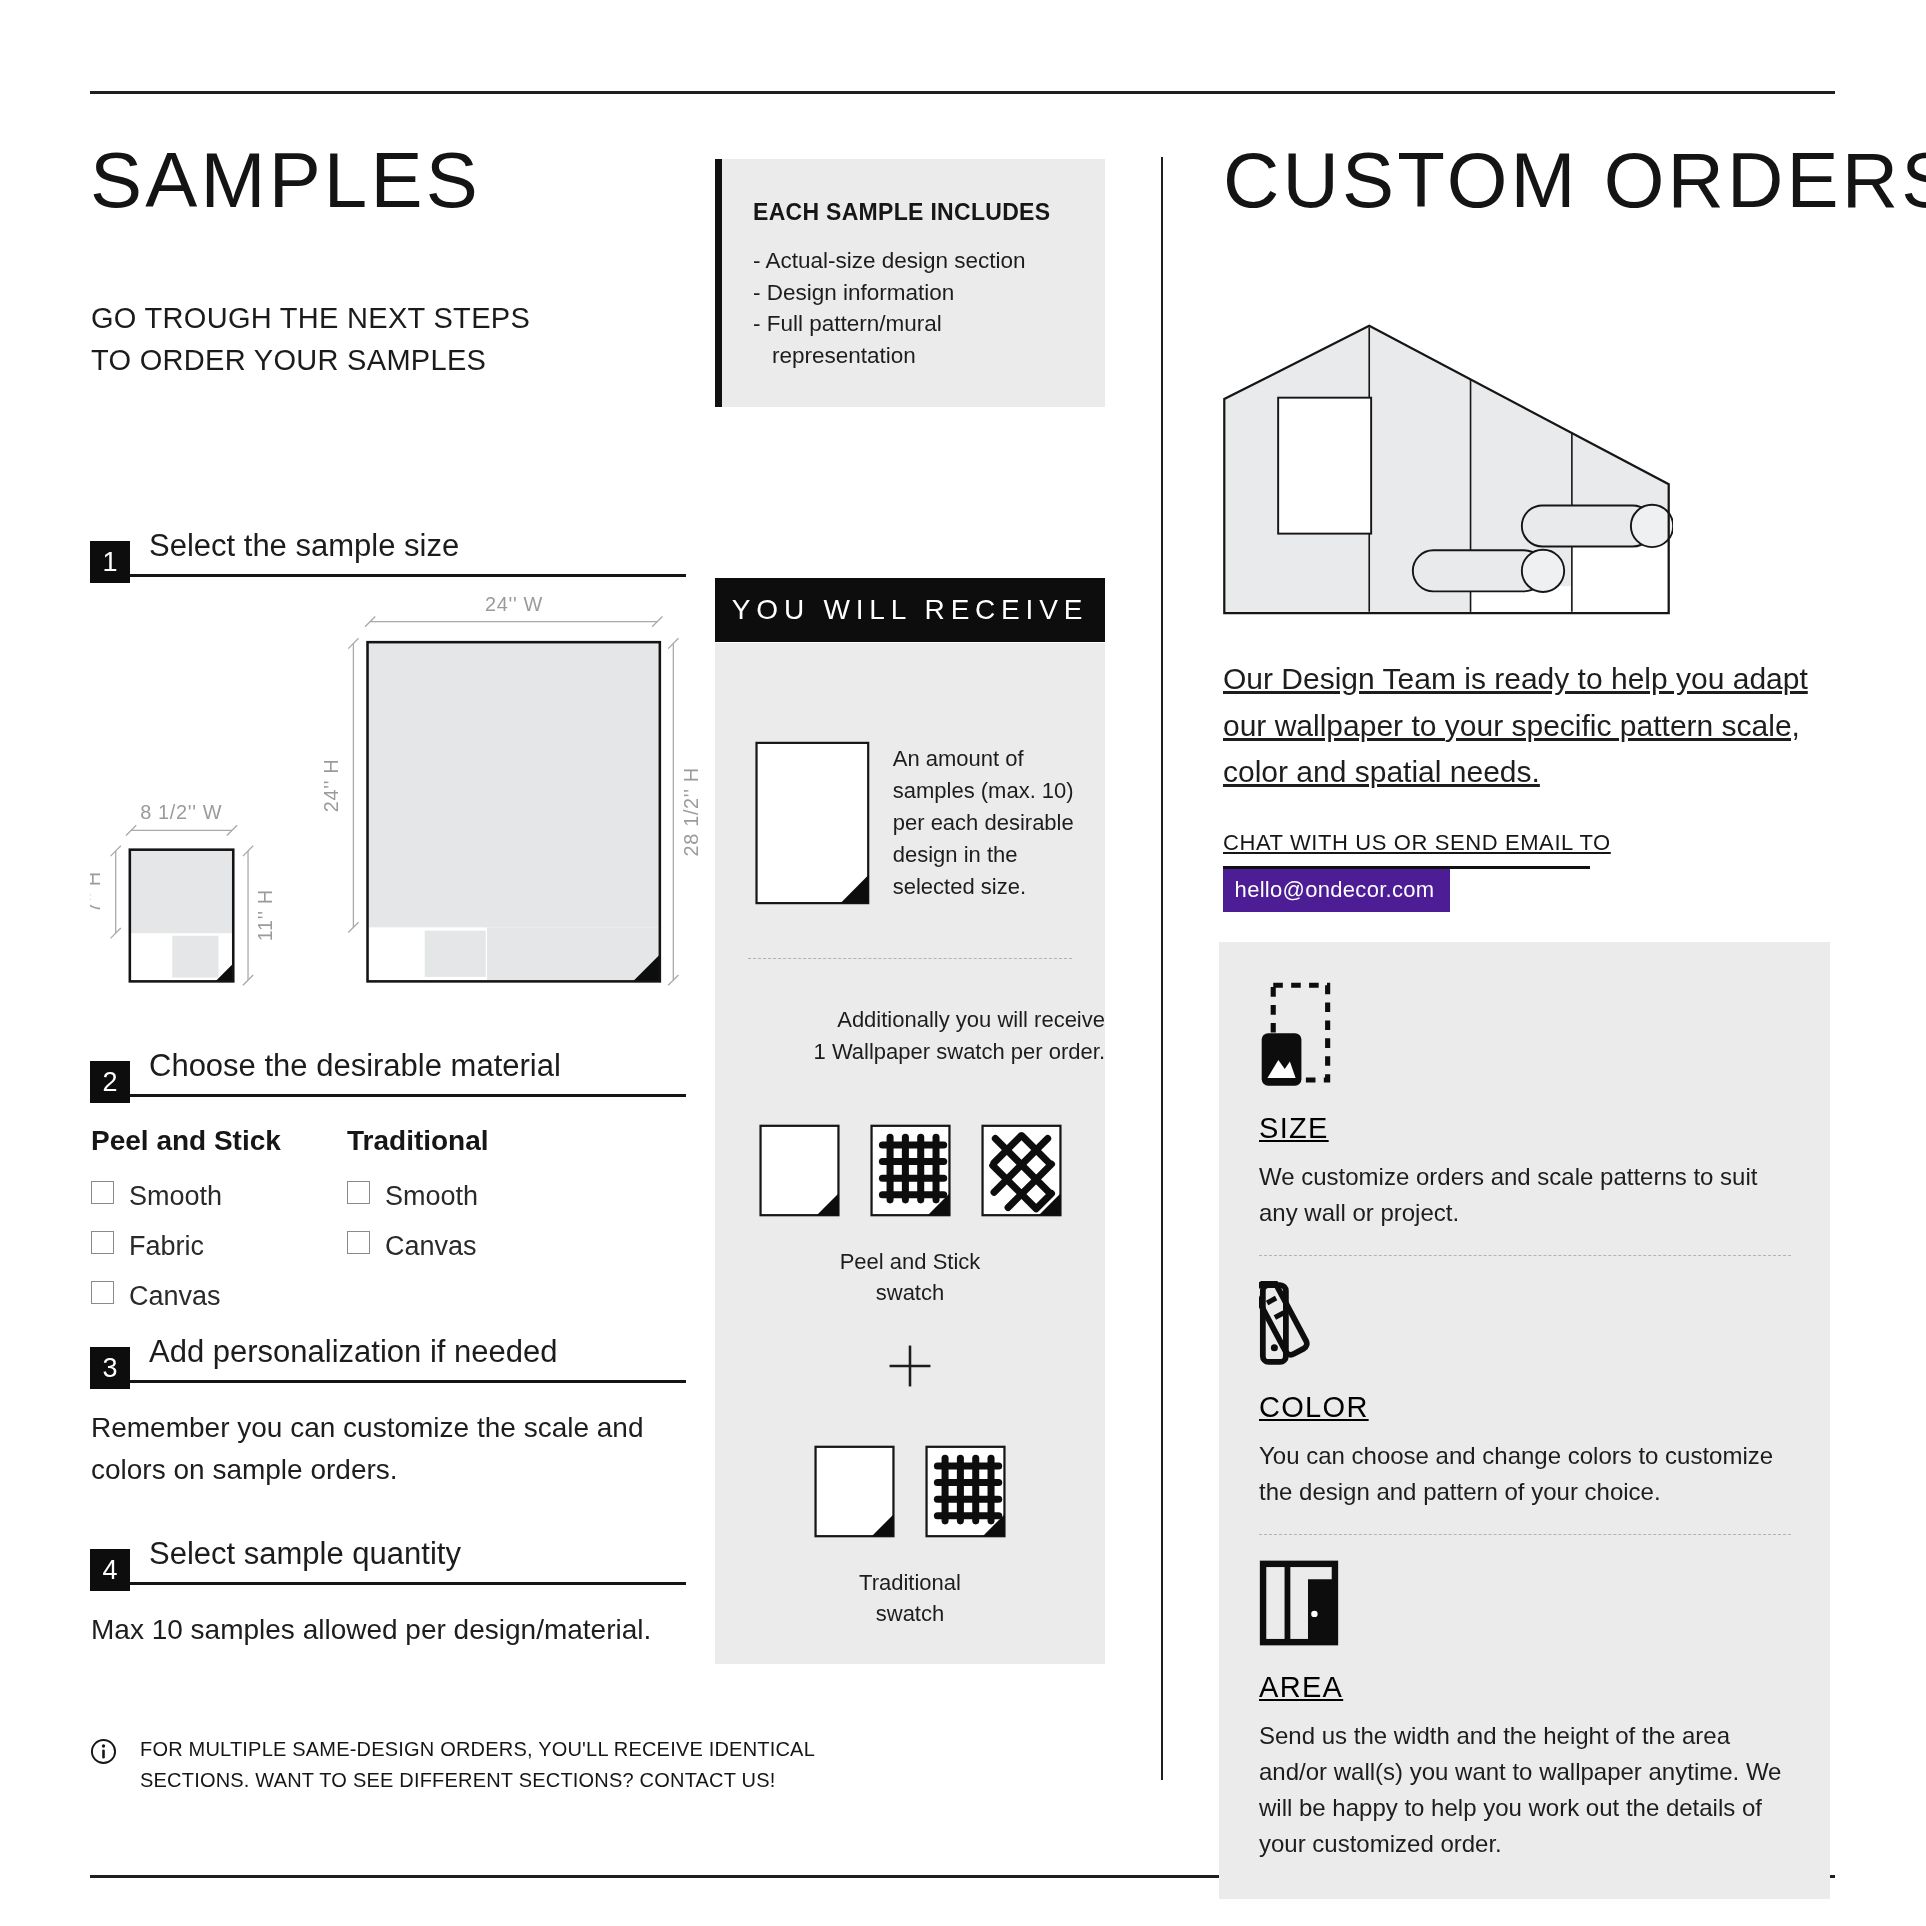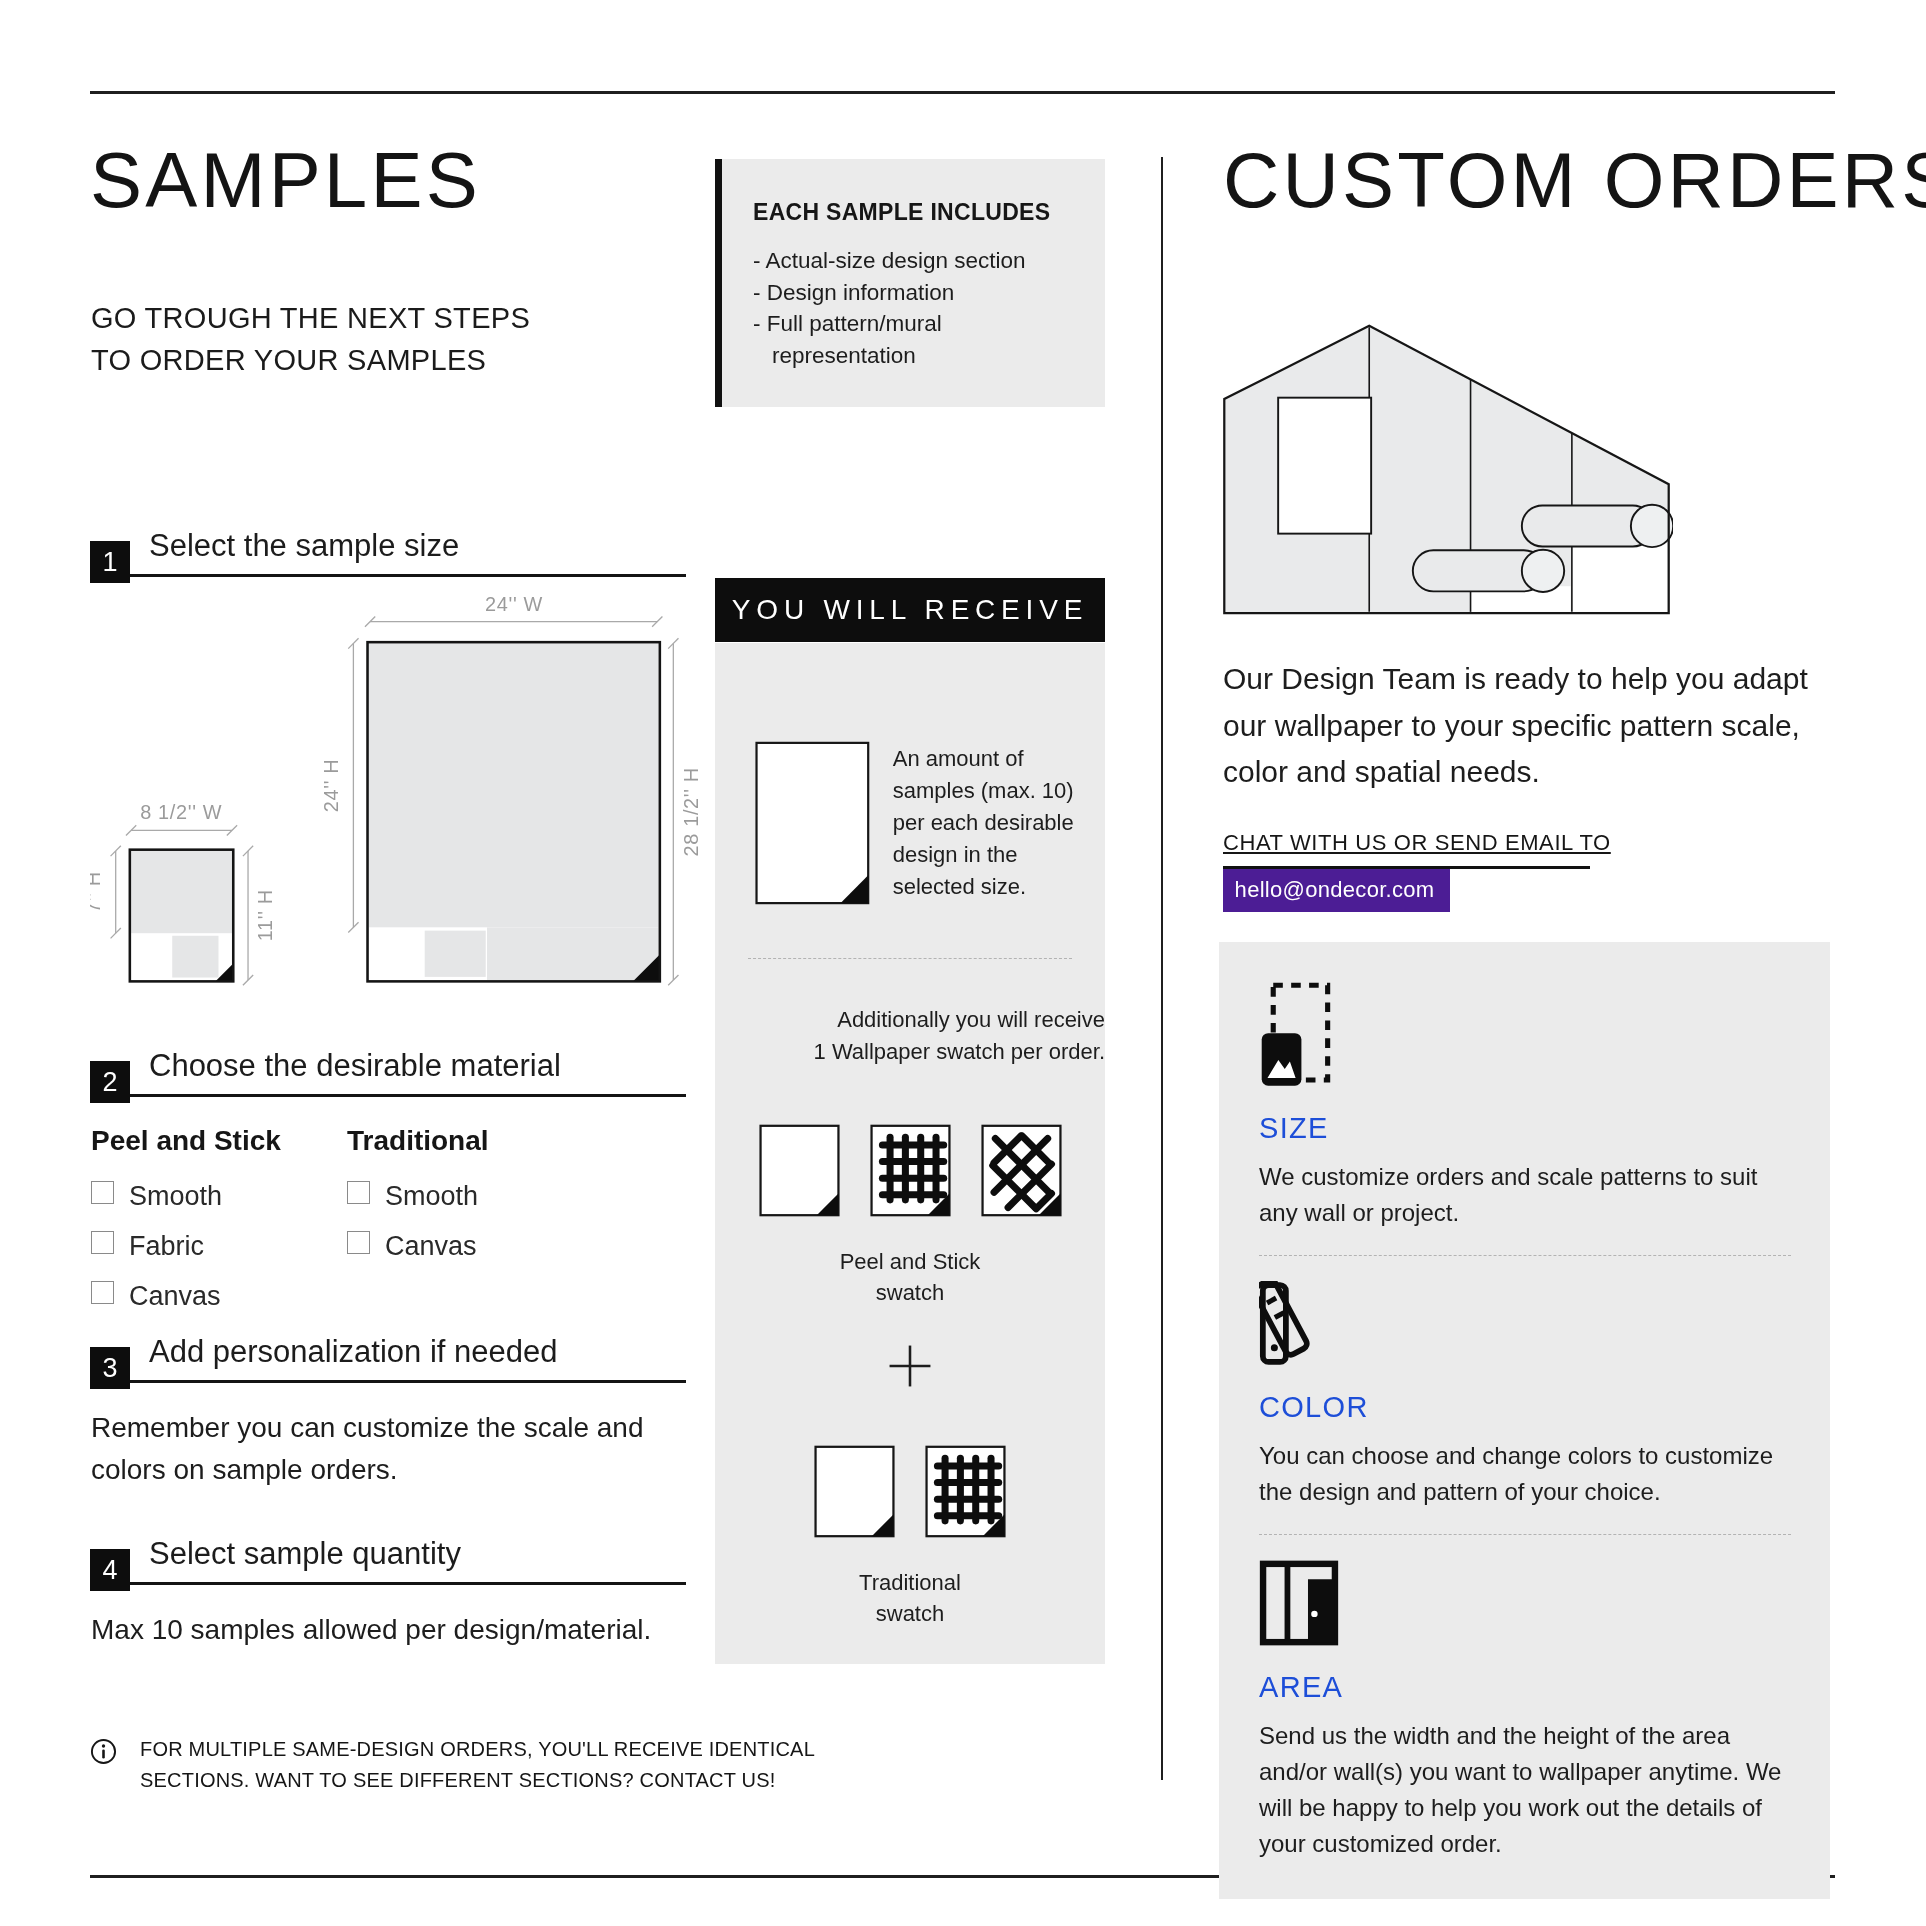--- a/index.html
+++ b/index.html
@@ -38,28 +38,28 @@
     display:flex;align-items:center;justify-content:center;font-size:28px;letter-spacing:5.8px;white-space:nowrap;}
   .receive-panel{left:715px;top:643px;width:390px;height:1021px;background:#ebebeb;box-sizing:border-box;}
   .receive-row{margin:96px 23px 0 39px;display:flex;align-items:center;gap:22px;}
   .receive-text{font-size:22px;line-height:1.45;color:#1d1d1d;width:193px;}
   .dash-div{margin:51px 33px 0 33px;border-top:1.9px dashed #b3b3b3;height:0;}
   .center-text{margin-top:45px;text-align:right;font-size:22px;line-height:1.45;white-space:pre-line;color:#1d1d1d;}
   .swatch-row{margin-top:55px;display:flex;justify-content:center;gap:28px;}
   .caption{margin-top:29px;text-align:center;font-size:22px;line-height:1.4;white-space:pre-line;color:#1d1d1d;}
   .plus-wrap{margin-top:35px;display:flex;justify-content:center;}
   
-  .custom-intro{left:1223px;top:656px;width:621px;font-size:30px;line-height:1.55;color:#1d1d1d;}
+  .custom-intro{left:1223px;top:656px;width:621px;font-size:30px;line-height:1.55;color:#1d1d1d;text-decoration:underline;}
   .chat-label{left:1223px;top:830px;font-size:22px;letter-spacing:0.6px;color:#161616;white-space:nowrap;text-decoration:underline;}
   .chat-underline{left:1223px;top:866px;width:367px;height:2.6px;background:#111;}
   .email-chip{left:1223px;top:869px;background:#4c1d95;color:#ffffff;font-size:22px;
     padding:7.7px 15.4px 9px 11.6px;letter-spacing:0.3px;white-space:nowrap;}
   .custom-panel{left:1219px;top:942px;width:611px;min-height:838px;background:#ebebeb;
     box-sizing:border-box;padding:40px 39px 37px 40px;}
-  .cp-heading{font-size:29px;letter-spacing:1.3px;margin-top:23px;color:#1d4ed8;}
+  .cp-heading{font-size:29px;letter-spacing:1.3px;margin-top:23px;color:#000000;text-decoration:underline;}
   .cp-body{font-size:24px;line-height:1.5;margin-top:14px;color:#1d1d1d;}
   .cp-divider{margin:24.4px 0;border-top:1.9px dashed #b3b3b3;height:0;}
 </style>
 </head>
 <body>
 
 <div id="canvas">
 
   <div class="abs rule-top"></div>
   <div class="abs rule-bottom"></div>

